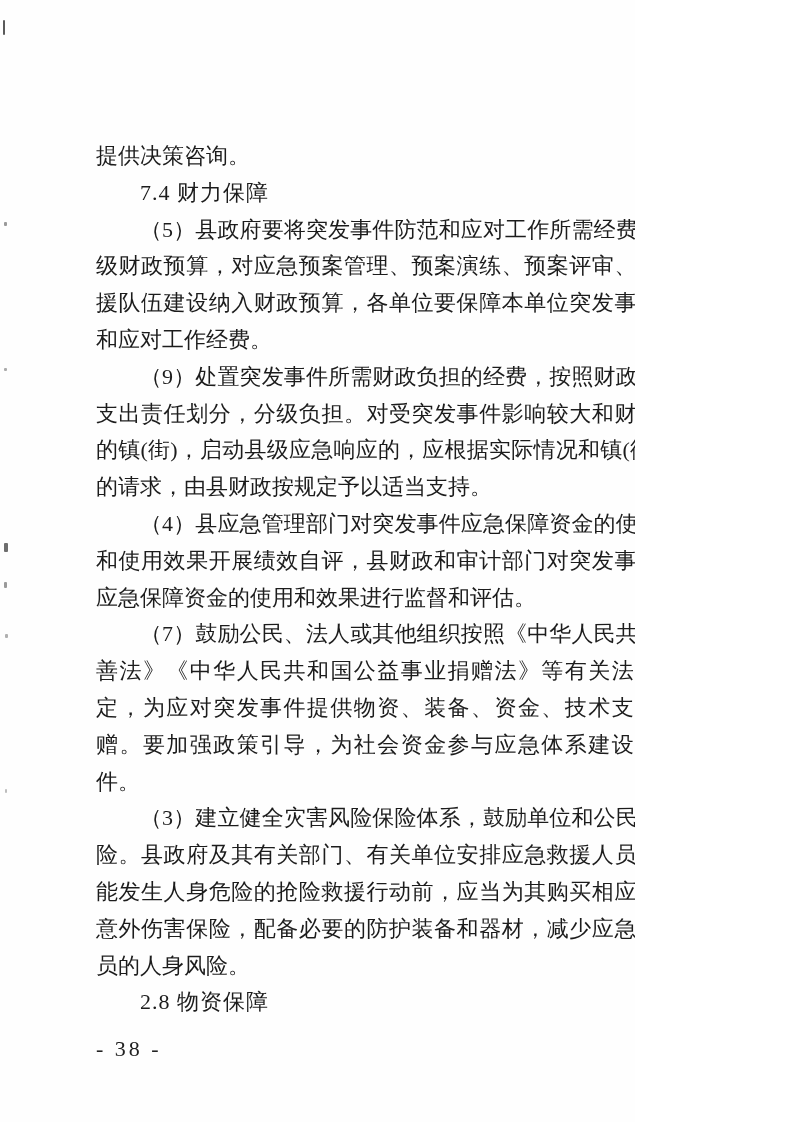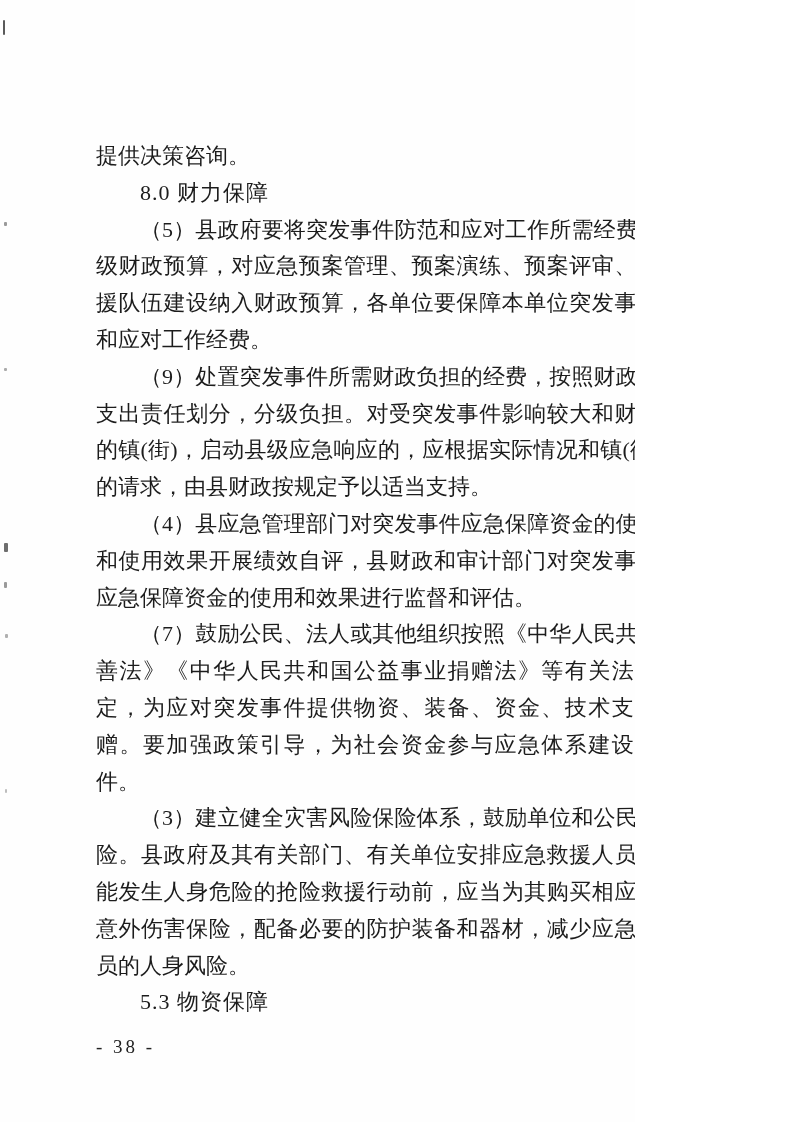--- a/index.html
+++ b/index.html
@@ -39,21 +39,21 @@
   }
   .heading {
     font-weight: bold;
     text-indent: 2em;
     letter-spacing: 1px;
   }
   .pageno {
     position: absolute;
     left: 96px;
     top: 1036px;
-    font-size: 19px;
+    font-size: 22px;
     letter-spacing: 3px;
     color: #222222;
     text-align: center;
   }
   
   .speck {
     position: absolute;
     display: block;
     border-radius: 1px;
   }
@@ -68,31 +68,31 @@
   <i class="speck" style="left:4px; top:368px; width:3px; height:3px; background:#ababab;"></i>
   <i class="speck" style="left:4px; top:543px; width:4px; height:9px; background:#6e6e6e;"></i>
   <i class="speck" style="left:4px; top:582px; width:3px; height:6px; background:#9a9a9a;"></i>
   <i class="speck" style="left:5px; top:634px; width:3px; height:4px; background:#b0b0b0;"></i>
   <i class="speck" style="left:5px; top:789px; width:2px; height:4px; background:#bdbdbd;"></i>
 
   <main class="content">
 
     <p class="para-continuation">提供决策咨询。</p>
 
-    <h2 class="heading">8.0 财力保障</h2>
+    <h2 class="heading">7.4 财力保障</h2>
 
     <p class="para-indent">（5）县政府要将突发事件防范和应对工作所需经费纳入县级财政预算，对应急预案管理、预案演练、预案评审、应急救援队伍建设纳入财政预算，各单位要保障本单位突发事件防范和应对工作经费。</p>
 
     <p class="para-indent">（9）处置突发事件所需财政负担的经费，按照财政事权和支出责任划分，分级负担。对受突发事件影响较大和财政困难的镇(街)，启动县级应急响应的，应根据实际情况和镇(街)政府的请求，由县财政按规定予以适当支持。</p>
 
     <p class="para-indent">（4）县应急管理部门对突发事件应急保障资金的使用情况和使用效果开展绩效自评，县财政和审计部门对突发事件财政应急保障资金的使用和效果进行监督和评估。</p>
 
     <p class="para-indent">（7）鼓励公民、法人或其他组织按照《中华人民共和国慈善法》《中华人民共和国公益事业捐赠法》等有关法律的规定，为应对突发事件提供物资、装备、资金、技术支持和捐赠。要加强政策引导，为社会资金参与应急体系建设创造条件。</p>
 
     <p class="para-indent">（3）建立健全灾害风险保险体系，鼓励单位和公民参加保险。县政府及其有关部门、有关单位安排应急救援人员参与可能发生人身危险的抢险救援行动前，应当为其购买相应的人身意外伤害保险，配备必要的防护装备和器材，减少应急救援人员的人身风险。</p>
 
-    <h2 class="heading">5.3 物资保障</h2>
+    <h2 class="heading">2.8 物资保障</h2>
 
   </main>
 
   <div class="pageno">- 38 -</div>
 
 </div>
 
 </body></html>

